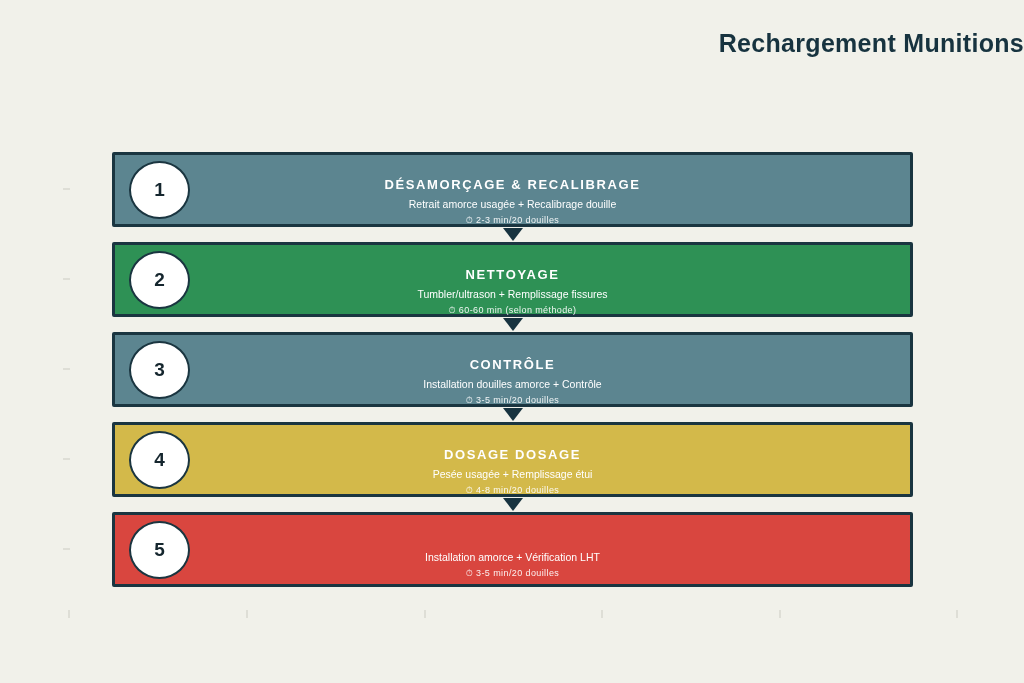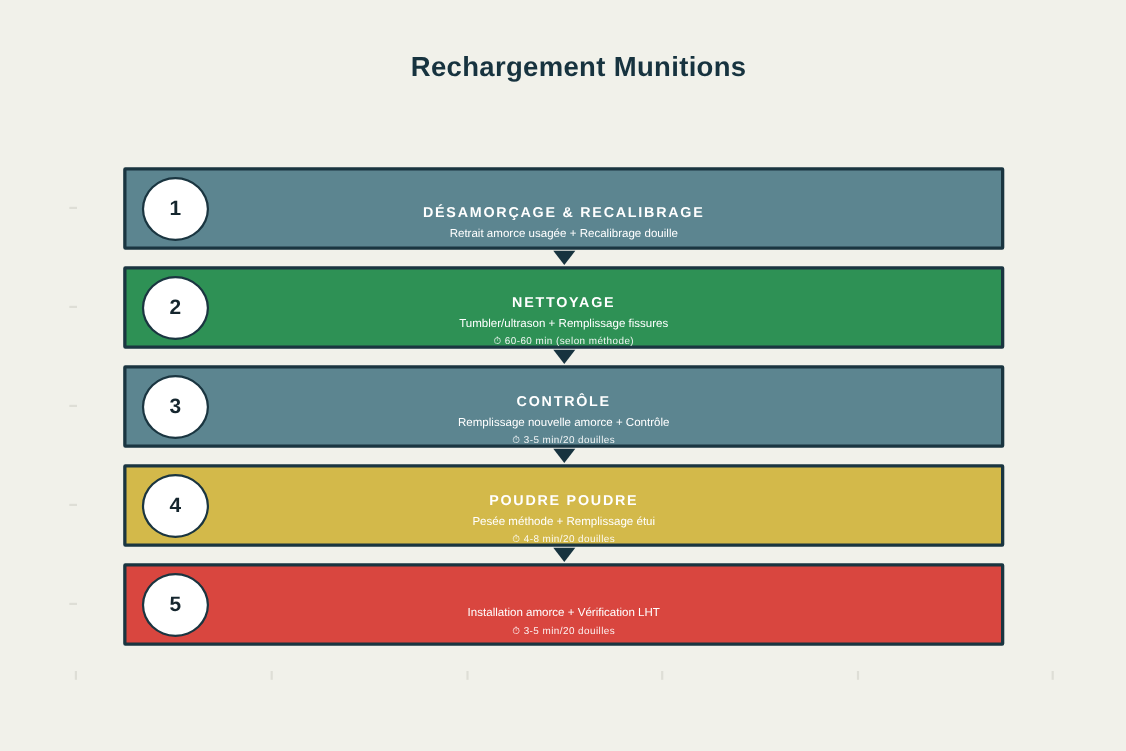--- a/index.html
+++ b/index.html
@@ -4,22 +4,22 @@
 <style>
   * { margin:0; padding:0; box-sizing:border-box; }
   html,body { width:1024px; height:683px; }
   body {
     background:#F1F1EA;
     font-family:"Liberation Sans", sans-serif;
     position:relative;
     overflow:hidden;
   }
   .page-title {
-    position:absolute; top:47px; left:0; width:100%;
-    text-align:center; font-size:25px; font-weight:bold;
+    position:absolute; top:29px; left:0; width:100%;
+    text-align:right; font-size:25px; font-weight:bold;
     color:#17333F; letter-spacing:0.3px;padding-left:28px;
   }
   .flow { position:absolute; left:112px; top:152px; width:801px; }
   .step {
     position:relative; height:75px;
     border:3px solid #1A3540; border-radius:2px;
     display:flex; align-items:center; justify-content:center;
   }
   .badge {
     position:absolute; left:14px; top:50%; transform:translateY(-50%);
@@ -49,20 +49,21 @@
 
 <div class="flow">
 
   <div class="step" style="background-color: rgb(92, 133, 144);">
     <div class="badge">
       <span>1</span>
     </div>
     <div class="step-text">
       <div class="step-title">DÉSAMORÇAGE &amp; RECALIBRAGE</div>
       <div class="step-subtitle">Retrait amorce usagée + Recalibrage douille</div>
+      <div class="step-time">⏱ 2-3 min/20 douilles</div>
     </div>
   </div>
 
   <div class="arrow-gap">
     <div class="arrow-down"></div>
   </div>
 
   <div class="step" style="background-color: rgb(46, 145, 85);">
     <div class="badge">
       <span>2</span>
@@ -77,36 +78,36 @@
   <div class="arrow-gap">
     <div class="arrow-down"></div>
   </div>
 
   <div class="step" style="background-color: rgb(92, 133, 144);">
     <div class="badge">
       <span>3</span>
     </div>
     <div class="step-text">
       <div class="step-title">CONTRÔLE</div>
-      <div class="step-subtitle">Remplissage nouvelle amorce + Contrôle</div>
+      <div class="step-subtitle">Installation douilles amorce + Contrôle</div>
       <div class="step-time">⏱ 3-5 min/20 douilles</div>
     </div>
   </div>
 
   <div class="arrow-gap">
     <div class="arrow-down"></div>
   </div>
 
   <div class="step" style="background-color: rgb(211, 185, 74);">
     <div class="badge">
       <span>4</span>
     </div>
     <div class="step-text">
-      <div class="step-title">POUDRE POUDRE</div>
-      <div class="step-subtitle">Pesée méthode + Remplissage étui</div>
+      <div class="step-title">DOSAGE DOSAGE</div>
+      <div class="step-subtitle">Pesée usagée + Remplissage étui</div>
       <div class="step-time">⏱ 4-8 min/20 douilles</div>
     </div>
   </div>
 
   <div class="arrow-gap">
     <div class="arrow-down"></div>
   </div>
 
   <div class="step" style="background-color: rgb(217, 70, 63);">
     <div class="badge">

